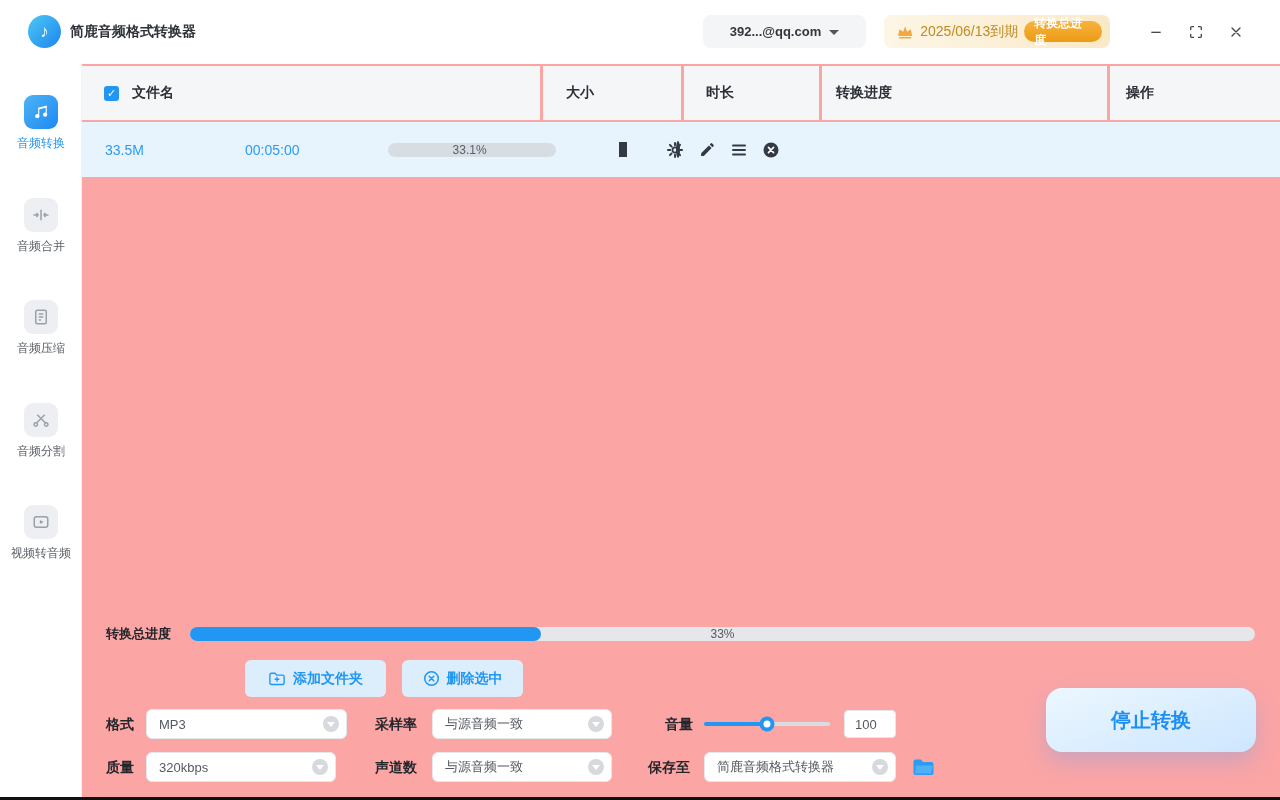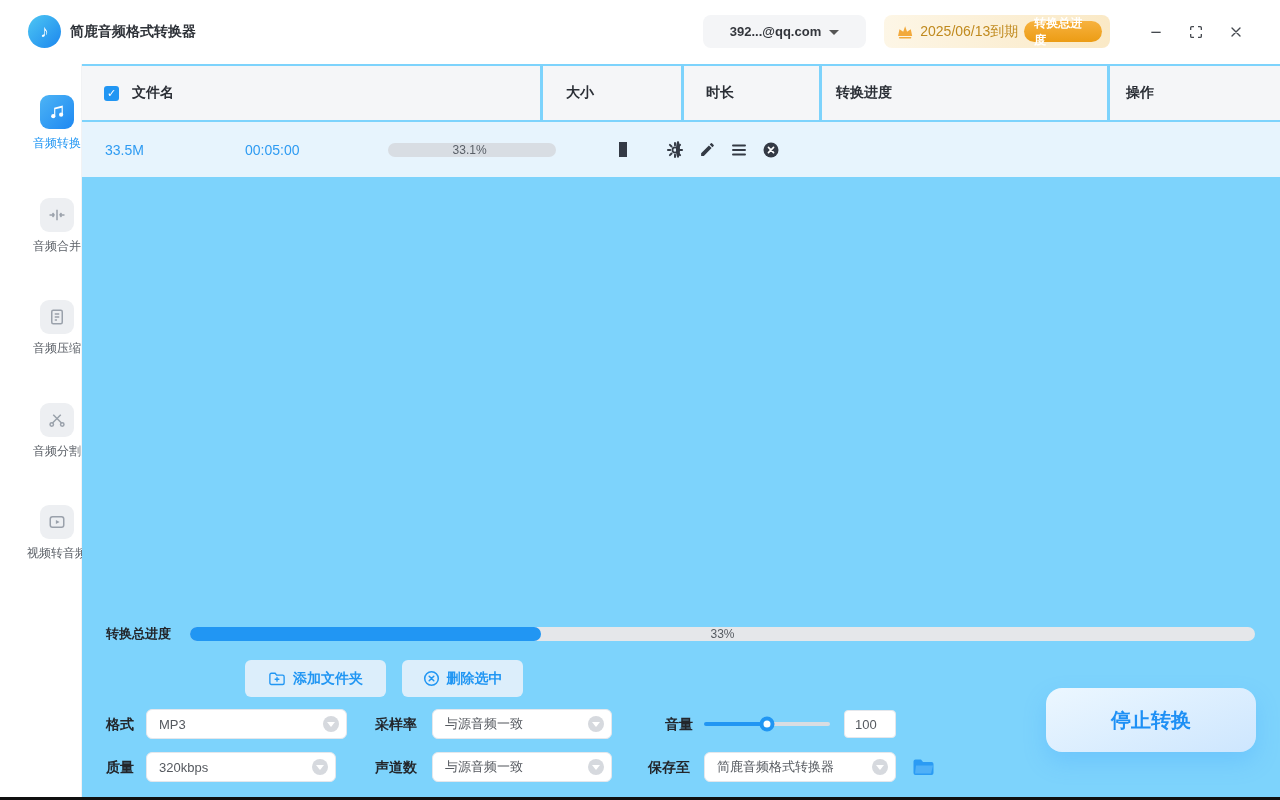--- a/index.html
+++ b/index.html
@@ -26,30 +26,30 @@
   .vip-expiry{font-size:14px;color:#c08a1e;white-space:nowrap;}
   .renew{margin-left:auto;height:21px;padding:0 10px;border-radius:11px;display:flex;align-items:center;
          background:linear-gradient(180deg,#f7b23f,#ec9c14);color:#fff;font-size:12px;font-weight:bold;cursor:pointer;}
   .win-btn{position:absolute;top:19px;width:26px;height:26px;display:flex;align-items:center;
            justify-content:center;color:#45494f;cursor:pointer;}
   #win-min{left:1143px;} #win-max{left:1183px;} #win-close{left:1223px;}
 
   
   .sidebar{position:absolute;left:0;top:64px;width:82px;bottom:3px;background:#fff;
            border-right:1px solid #f1f2f4;}
-  .side-item{position:absolute;left:16px;width:82px;text-align:center;cursor:pointer;}
+  .side-item{position:absolute;left:0;width:82px;text-align:center;cursor:pointer;}
   .side-ico{width:34px;height:34px;border-radius:9px;margin:0 auto;background:#edeff2;color:#9aa1ab;
             display:flex;align-items:center;justify-content:center;}
   .side-label{margin-top:6px;font-size:12px;color:#5c6168;}
   .side-item.active .side-ico{background:linear-gradient(135deg,#4db4f5,#1e88f2);color:#fff;}
   .side-item.active .side-label{color:#2196f3;}
   #side-0{top:31px;} #side-1{top:134px;} #side-2{top:236px;} #side-3{top:339px;} #side-4{top:441px;}
 
   
-  .main{position:absolute;left:82px;top:64px;right:0;bottom:3px;background:#7dd3fc;}
+  .main{position:absolute;left:82px;top:64px;right:0;bottom:3px;background:#fca5a5;}
 
   .table-header{position:absolute;left:0;top:2px;right:0;height:54px;display:flex;}
   .th{background:#f5f6f8;display:flex;align-items:center;font-size:14px;font-weight:bold;
       color:#2b2f36;margin-right:3px;}
   .c-name{width:458px;} .c-size{width:138px;padding-left:23px;} .c-dur{width:135px;padding-left:22px;}
   .c-prog{width:285px;} .c-act{flex:1;margin-right:0 !important;padding-left:16px;}
   .th.c-prog{padding-left:14px;}
   .cb{width:15px;height:15px;border-radius:3px;background:#2196f3;color:#fff;font-size:11px;
       display:flex;align-items:center;justify-content:center;margin-left:22px;cursor:pointer;flex:none;}
   .cb::after{content:"✓";}

